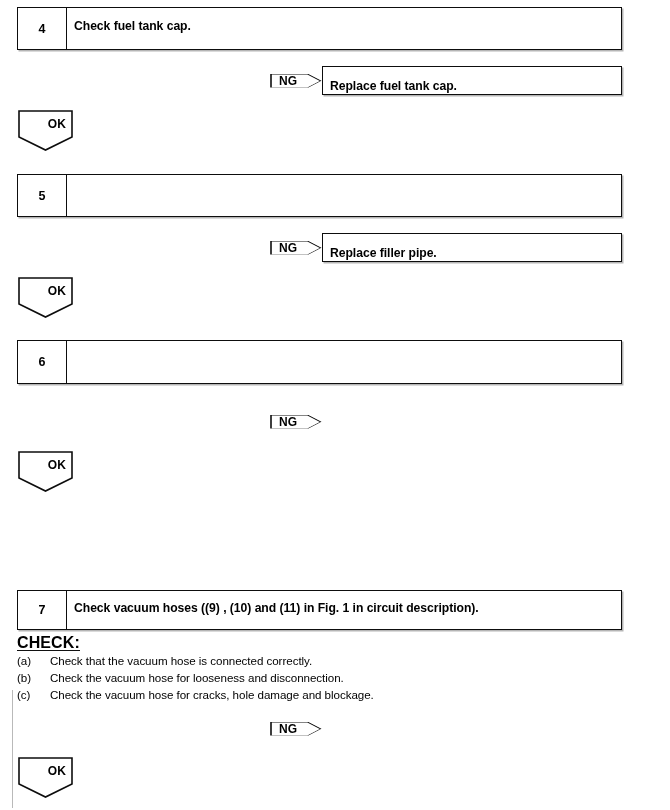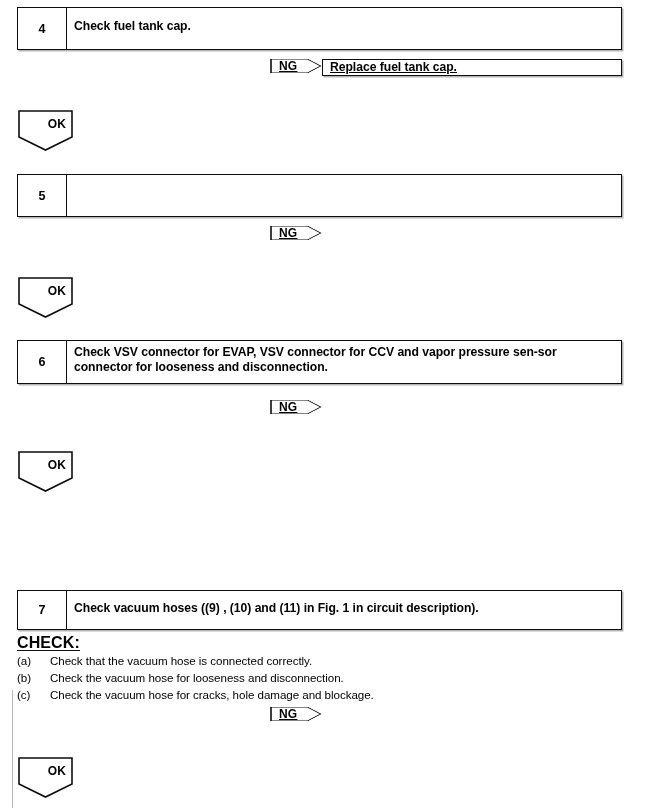--- a/index.html
+++ b/index.html
@@ -63,22 +63,21 @@
     letter-spacing: -0.05px;
   }
   .step-text.two-line {
     align-items: center;
   }
 
   
   .ng-row {
     position: absolute;
     display: flex;
-    align-items: flex-start;
-    text-decoration: underline;
+    align-items: center;
   }
   .ng-tag {
     position: relative;
     width: 52px;
     flex: 0 0 52px;
     display: flex;
     align-items: center;
     justify-content: flex-start;
     padding-left: 9px;
     box-sizing: border-box;
@@ -100,21 +99,21 @@
     position: relative;
     z-index: 2;
   }
   .result-box {
     flex: 1 1 auto;
     border: 1.5px solid #0d0d0d;
     background: #ffffff;
     box-sizing: border-box;
     display: flex;
     align-items: center;
-    padding: 0 8px 0 7px;
+    padding: 12px 8px 0 7px;
     font-size: 12.2px;
     font-weight: bold;
     line-height: 15px;
     letter-spacing: -0.05px;
     box-shadow: 1.5px 1.5px 0 rgba(120,120,120,0.55);
   }
 
   
   .ok-tag {
     position: absolute;
@@ -199,32 +198,32 @@
     <div class="step-num">5</div>
   </div>
 
   <div class="ng-row" style="left:270px; top:226px; width:352px; height:43px;">
     <div class="ng-tag">
       <svg class="ng-outline" viewBox="0 0 52 43" preserveAspectRatio="none">
         <polygon points="1,1 38,1 51,21.5 38,42 1,42" fill="none" stroke="#0d0d0d" stroke-width="1.6"></polygon>
       </svg>
       <span class="ng-label">NG</span>
     </div>
+    <div class="result-box">Replace filler pipe.</div>
   </div>
 
   <div class="ok-tag" style="left:18px; top:277px;">
     <svg width="55" height="41" viewBox="0 0 55 41">
       <polygon points="1,1 54,1 54,27 27.5,40 1,27" fill="#ffffff" stroke="#0d0d0d" stroke-width="1.6"></polygon>
     </svg>
     <div class="ok-label">OK</div>
   </div>
 
   <div class="step-box" style="left:17px; top:340px; width:605px; height:44px;">
     <div class="step-num">6</div>
-    <div class="step-text two-line">Check VSV connector for EVAP, VSV connector for CCV and vapor pressure sen-sor connector for looseness and disconnection.</div>
   </div>
 
   <div class="ng-row" style="left:270px; top:400px; width:352px; height:43px;">
     <div class="ng-tag">
       <svg class="ng-outline" viewBox="0 0 52 43" preserveAspectRatio="none">
         <polygon points="1,1 38,1 51,21.5 38,42 1,42" fill="none" stroke="#0d0d0d" stroke-width="1.6"></polygon>
       </svg>
       <span class="ng-label">NG</span>
     </div>
   </div>

